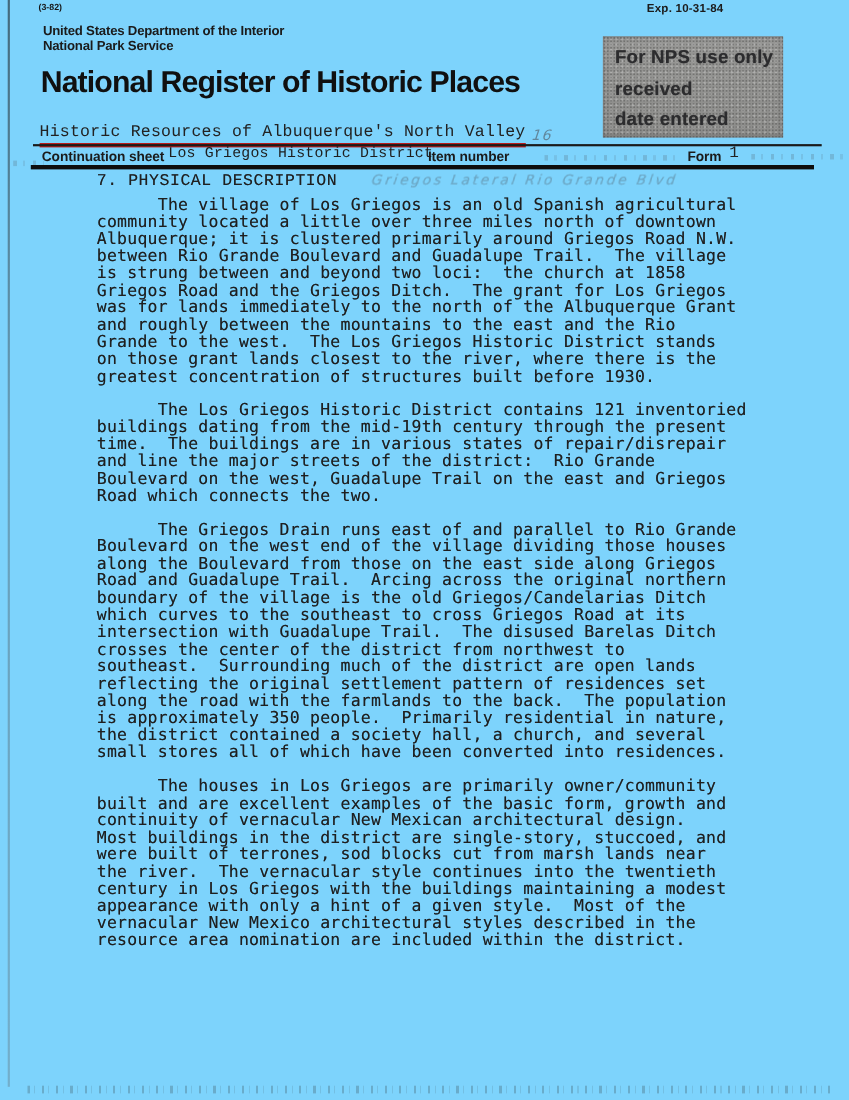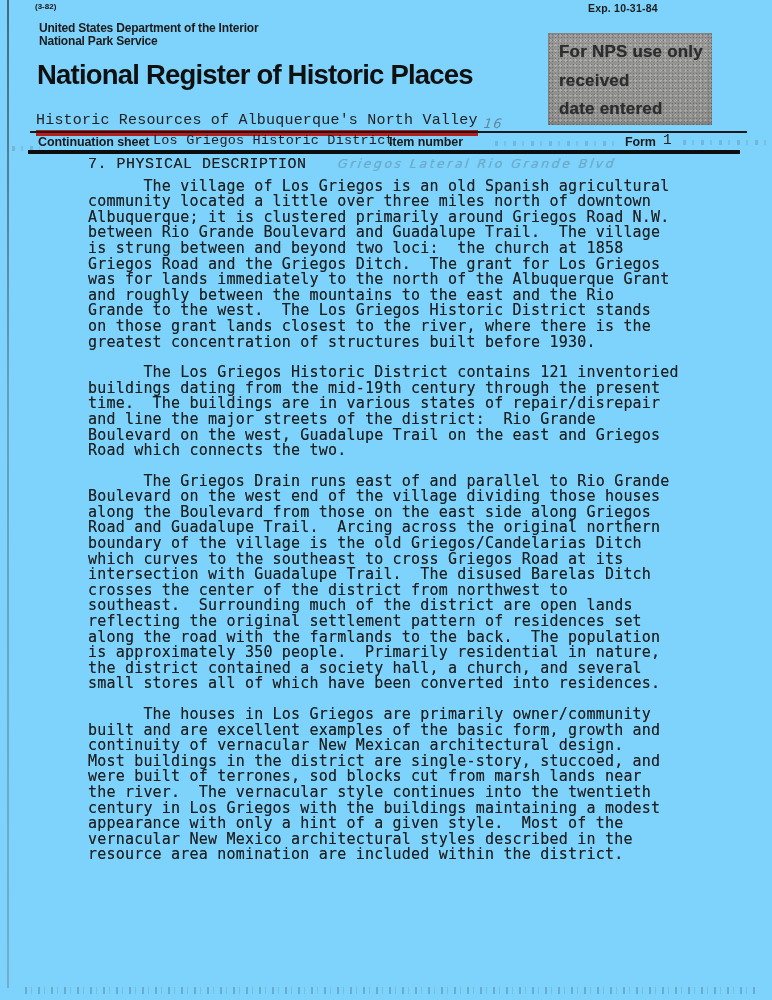--- a/index.html
+++ b/index.html
@@ -29,21 +29,21 @@
   
   .form-number{position:absolute;left:35px;top:2px;font-size:8px;font-weight:700;color:#141414;}
   .exp-date{position:absolute;left:588px;top:2px;font-size:10.5px;font-weight:700;letter-spacing:.2px;}
   .dept-line{position:absolute;left:39px;font-size:12px;font-weight:700;letter-spacing:-.2px;}
   .dept-line.l1{top:21px;} .dept-line.l2{top:34px;}
   .form-title{position:absolute;left:37px;font-size:27.5px;font-weight:800;letter-spacing:-.8px;color:#101010;}
   .form-title.l1{top:59px;} .form-title.l2{top:87px;}
   .subtitle{
     position:absolute;left:36px;top:112px;
     font-family:"Liberation Mono",monospace;font-size:15px;letter-spacing:.2px;color:#222;
-    border-bottom:6px solid #b91c1c;padding-bottom:1px;
+    border-bottom:4px solid #b91c1c;padding-bottom:1px;
   }
   .nps-box{
     position:absolute;left:548px;top:33px;width:164px;height:92px;
     background-image:
       radial-gradient(rgba(0,0,0,.22) 1px,transparent 1px),
       radial-gradient(rgba(255,255,255,.25) 1px,transparent 1.5px),
       linear-gradient(#979795,#8c8c8a);
     background-size:3px 3px,5px 5px,100% 100%;
     box-shadow:inset 0 0 6px rgba(0,0,0,.25);
   }

